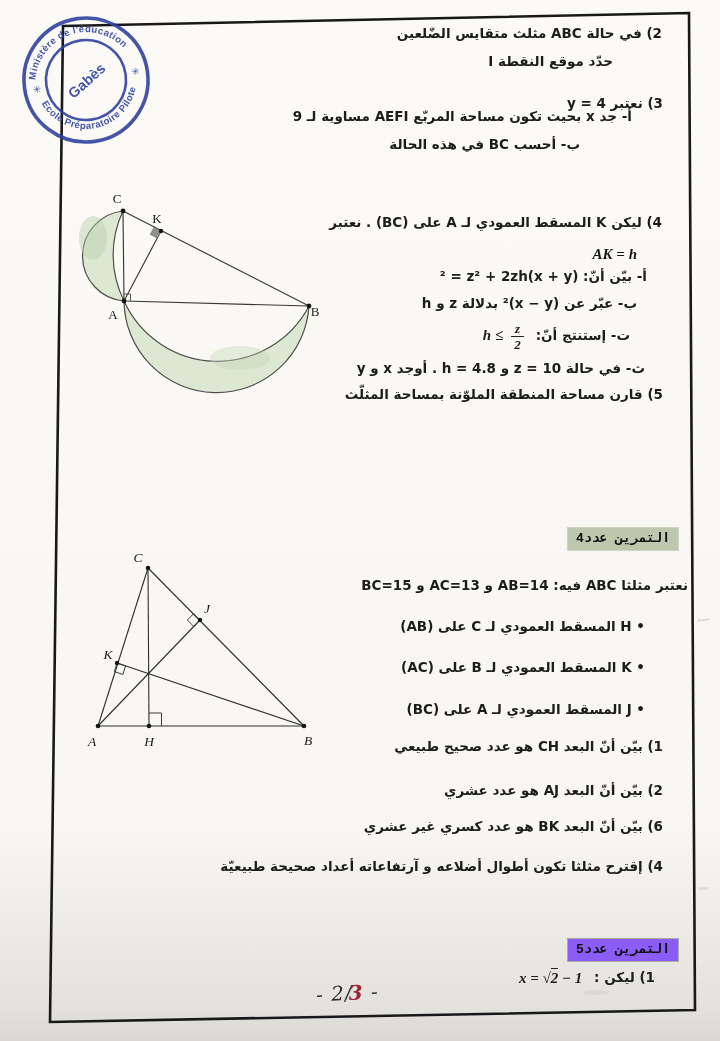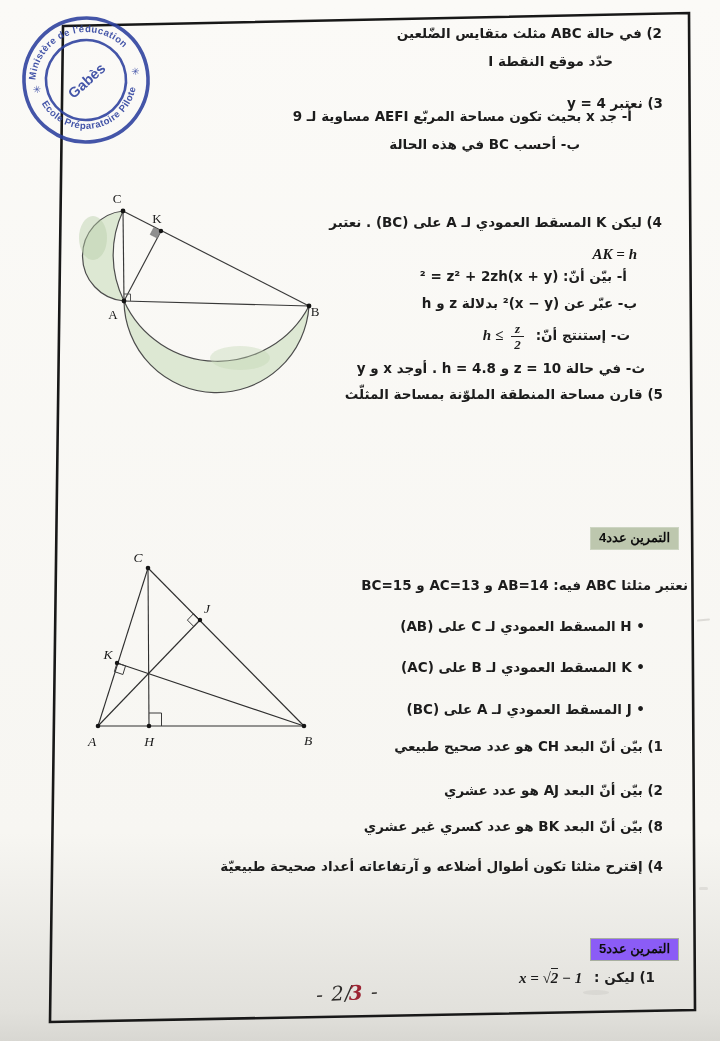--- a/index.html
+++ b/index.html
@@ -24,34 +24,34 @@
     font-family:"Liberation Serif",serif;font-style:italic;font-weight:600;
     font-size:15px;margin:0 7px 0 0;vertical-align:middle;
   }
   .frac{display:inline-block;direction:ltr;text-align:center;vertical-align:middle;
     font-size:13px;line-height:1.05;margin-left:4px;}
   .frac .num{display:block;border-bottom:1.4px solid #222;padding:0 4px 1px;}
   .frac .den{display:block;padding-top:1px;}
   .radicand{border-top:1.5px solid #222;padding-top:1px;}
   .hdr{
     position:absolute;direction:rtl;white-space:nowrap;
-    font-family:Liberation Sans, sans-serif;font-weight:700;font-size:13px;
+    font-family:Liberation Mono, monospace;font-weight:700;font-size:13px;
     color:#0d0d0d;padding:2px 8px 4px;letter-spacing:.3px;
   }
   #hdr4{right:42px;top:528px;background:#bdc7ae;box-shadow:0 0 0 1px #cdd5c2;}
   #hdr5{right:42px;top:939px;background:#8b5cf6;box-shadow:0 0 0 1px #a8af9f;}
   
   #l1{right:58px;top:22px;}
   #l2{right:107px;top:50px;}
   #l3{right:57px;top:76px;margin-top:16px;}
   #l4{right:88px;top:105px;}
   #l5{right:140px;top:133px;}
   #l6{right:58px;top:211px;}
   #l7{right:83px;top:243px;margin-left:28px;}
-  #l8{right:93px;top:265px;}
+  #l8{right:73px;top:265px;}
   #l9{right:83px;top:292px;}
   #l10{right:90px;top:320px;line-height:30px;}
   #l11{right:75px;top:357px;}
   #l12{right:57px;top:383px;margin-left:15px;}
   #s1{right:32px;top:574px;}
   #b1{right:75px;top:615px;}
   #b2{right:75px;top:656px;}
   #b3{right:75px;top:698px;}
   #q1{right:57px;top:735px;}
   #q2{right:57px;top:779px;}
@@ -149,21 +149,21 @@
 <div class="tline" id="l11">ث- في حالة z = 10 و h = 4.8 . أوجد x و y</div>
 <div class="tline" id="l12">5) قارن مساحة المنطقة الملوّنة بمساحة المثلّث</div>
 
 <div class="hdr" id="hdr4">التمرين عدد4</div>
 <div class="tline" id="s1">نعتبر مثلثا ABC فيه: AB=14 و AC=13 و BC=15</div>
 <div class="tline" id="b1">• H المسقط العمودي لـ C على (AB)</div>
 <div class="tline" id="b2">• K المسقط العمودي لـ B على (AC)</div>
 <div class="tline" id="b3">• J المسقط العمودي لـ A على (BC)</div>
 <div class="tline" id="q1">1) بيّن أنّ البعد CH هو عدد صحيح طبيعي</div>
 <div class="tline" id="q2">2) بيّن أنّ البعد AJ هو عدد عشري</div>
-<div class="tline" id="q3">8) بيّن أنّ البعد BK هو عدد كسري غير عشري</div>
+<div class="tline" id="q3">6) بيّن أنّ البعد BK هو عدد كسري غير عشري</div>
 <div class="tline" id="q4">4) إقترح مثلثا تكون أطوال أضلاعه و آرتفاعاته أعداد صحيحة طبيعيّة</div>
 
 <svg class="abs" width="272" height="218" style="left:70px;top:545px">
   <g stroke="#2e2e2e" stroke-width="1.1">
     <line x1="28" y1="181" x2="234" y2="181"></line>
     <line x1="28" y1="181" x2="78" y2="23"></line>
     <line x1="78" y1="23" x2="234" y2="181"></line>
     <line x1="78" y1="23" x2="79" y2="181"></line>
     <line x1="234" y1="181" x2="47" y2="118"></line>
     <line x1="28" y1="181" x2="130" y2="75"></line>

